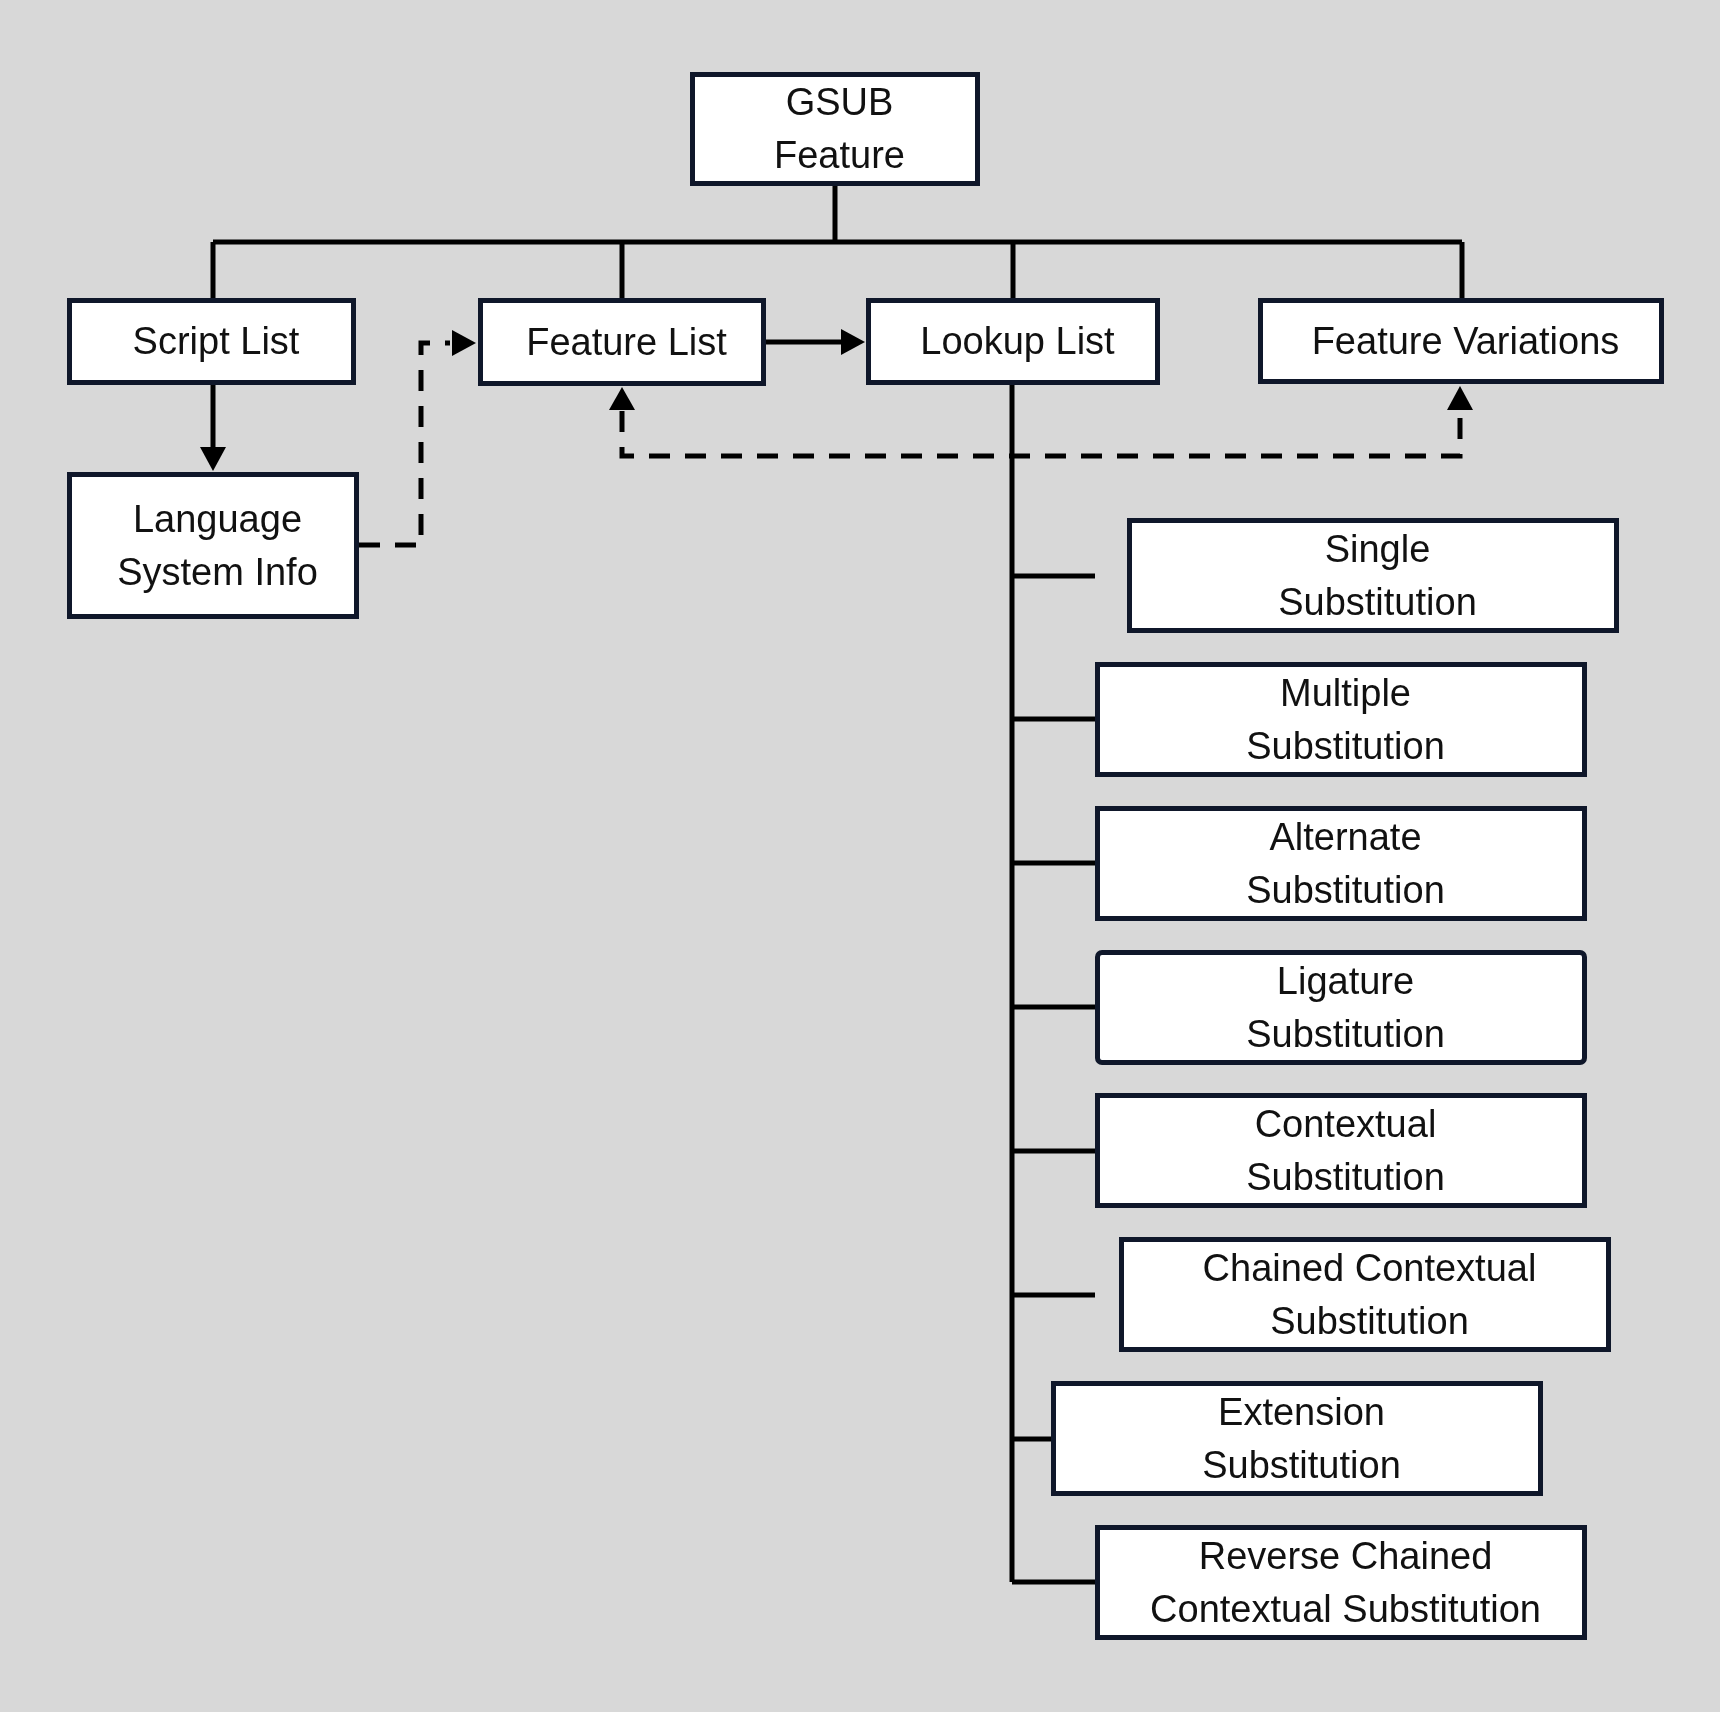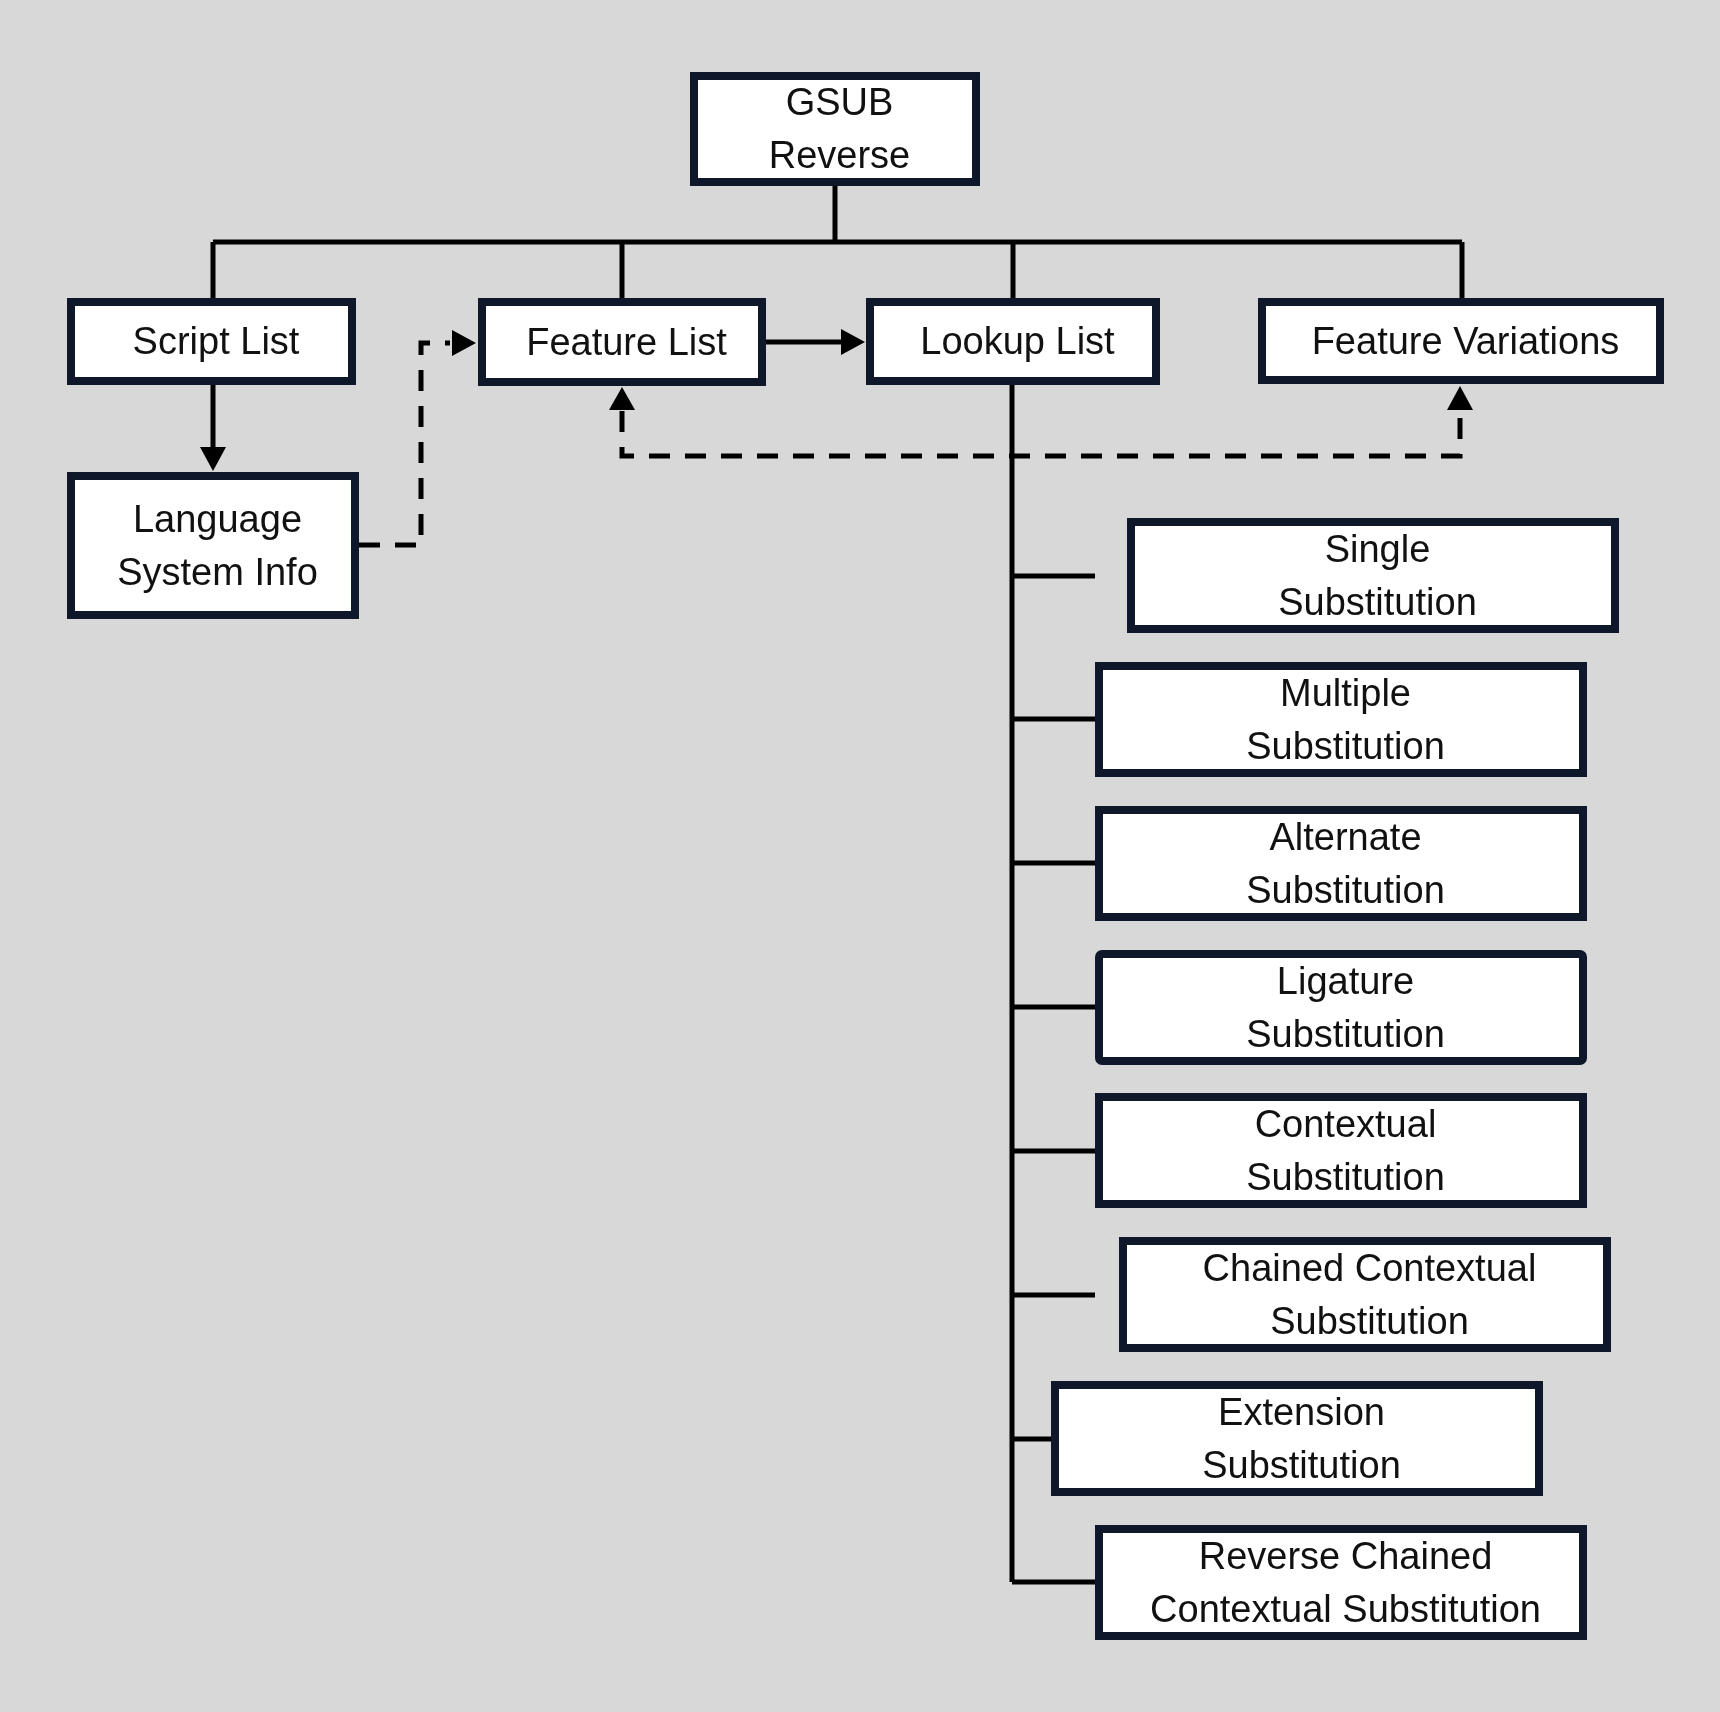--- a/index.html
+++ b/index.html
@@ -17,21 +17,21 @@
     width: 1720px;
     height: 1712px;
   }
   .s { stroke: #000; stroke-width: 5; fill: none; }
   .d { stroke: #000; stroke-width: 5; fill: none; stroke-dasharray: 21 15; }
   .ah { fill: #000; stroke: none; }
   .box {
     position: absolute;
     box-sizing: border-box;
     background: #ffffff;
-    border: 8px solid #0f172a;
+    border: 5px solid #0f172a;
     display: flex;
     flex-direction: column;
     align-items: center;
     justify-content: center;
     text-align: center;
     color: #111;
     font-size: 38px;
     line-height: 53px;
     white-space: nowrap;
     padding-left: 9px;
@@ -73,21 +73,21 @@
     <path class="d" d="M359 545 H421 V343 H450"></path>
     <polygon class="ah" points="452,330 452,356 476,343"></polygon>
 
     <path class="d" d="M622 411 V456 H1460 V411"></path>
     <polygon class="ah" points="609,410 635,410 622,387"></polygon>
     <polygon class="ah" points="1447,410 1473,410 1460,386"></polygon>
   </svg>
 
   <div class="box" id="b-gsub">
     <span>GSUB</span>
-    <span>Reverse</span>
+    <span>Feature</span>
   </div>
 
   <div class="box" id="b-script">
     <span>Script List</span>
   </div>
 
   <div class="box" id="b-feature">
     <span>Feature List</span>
   </div>
 

